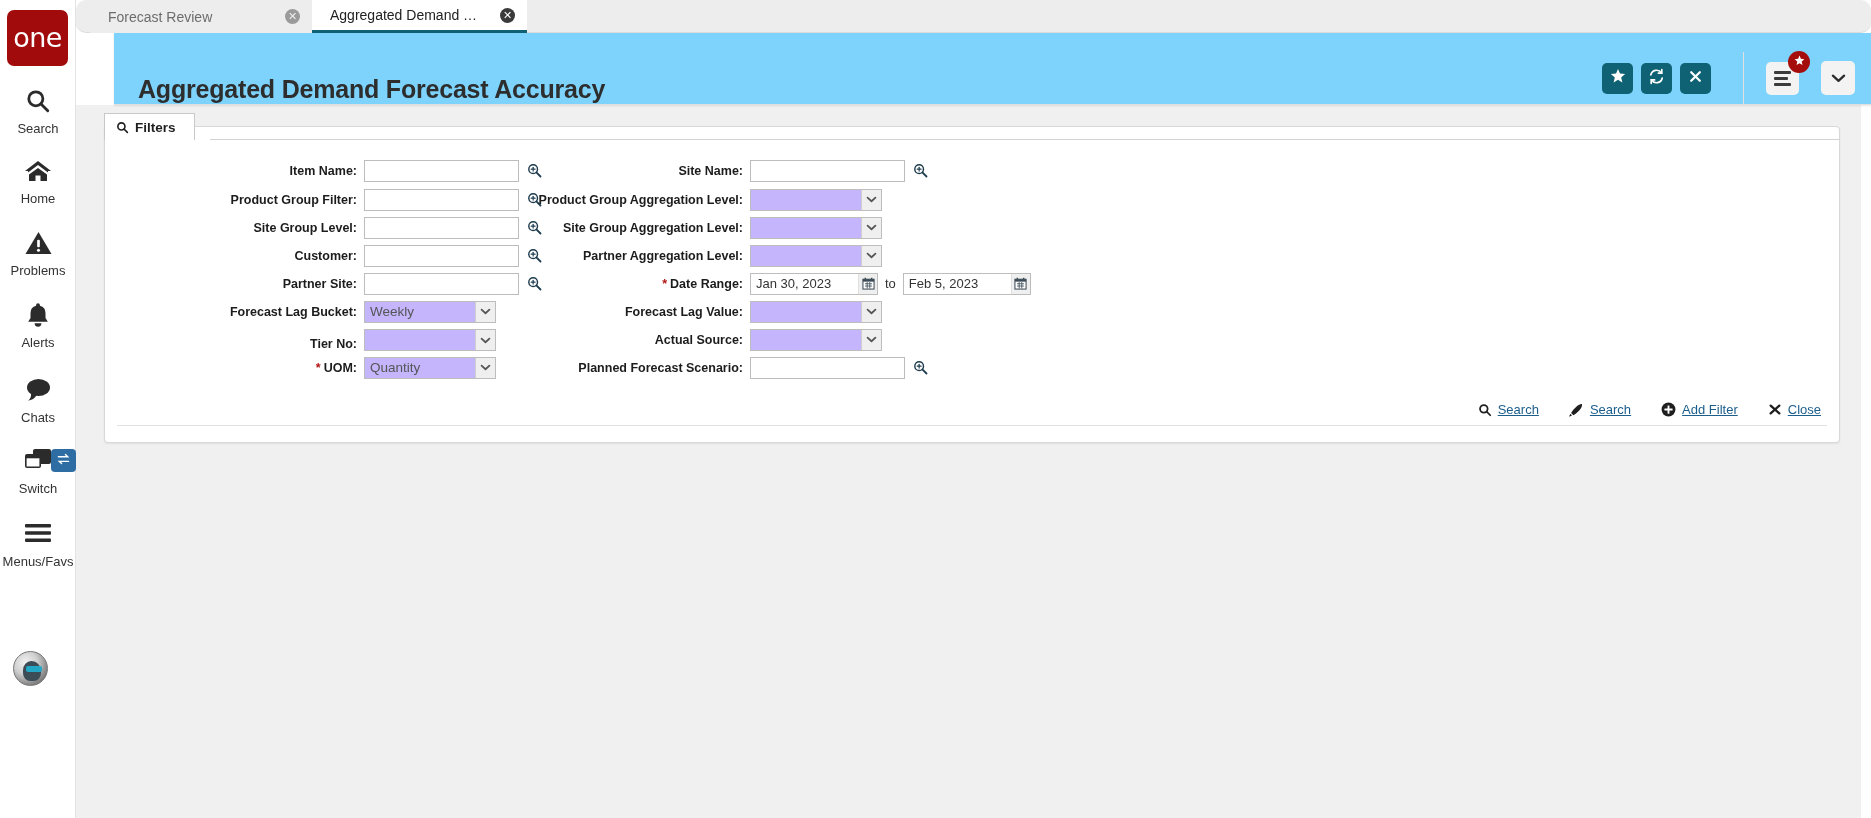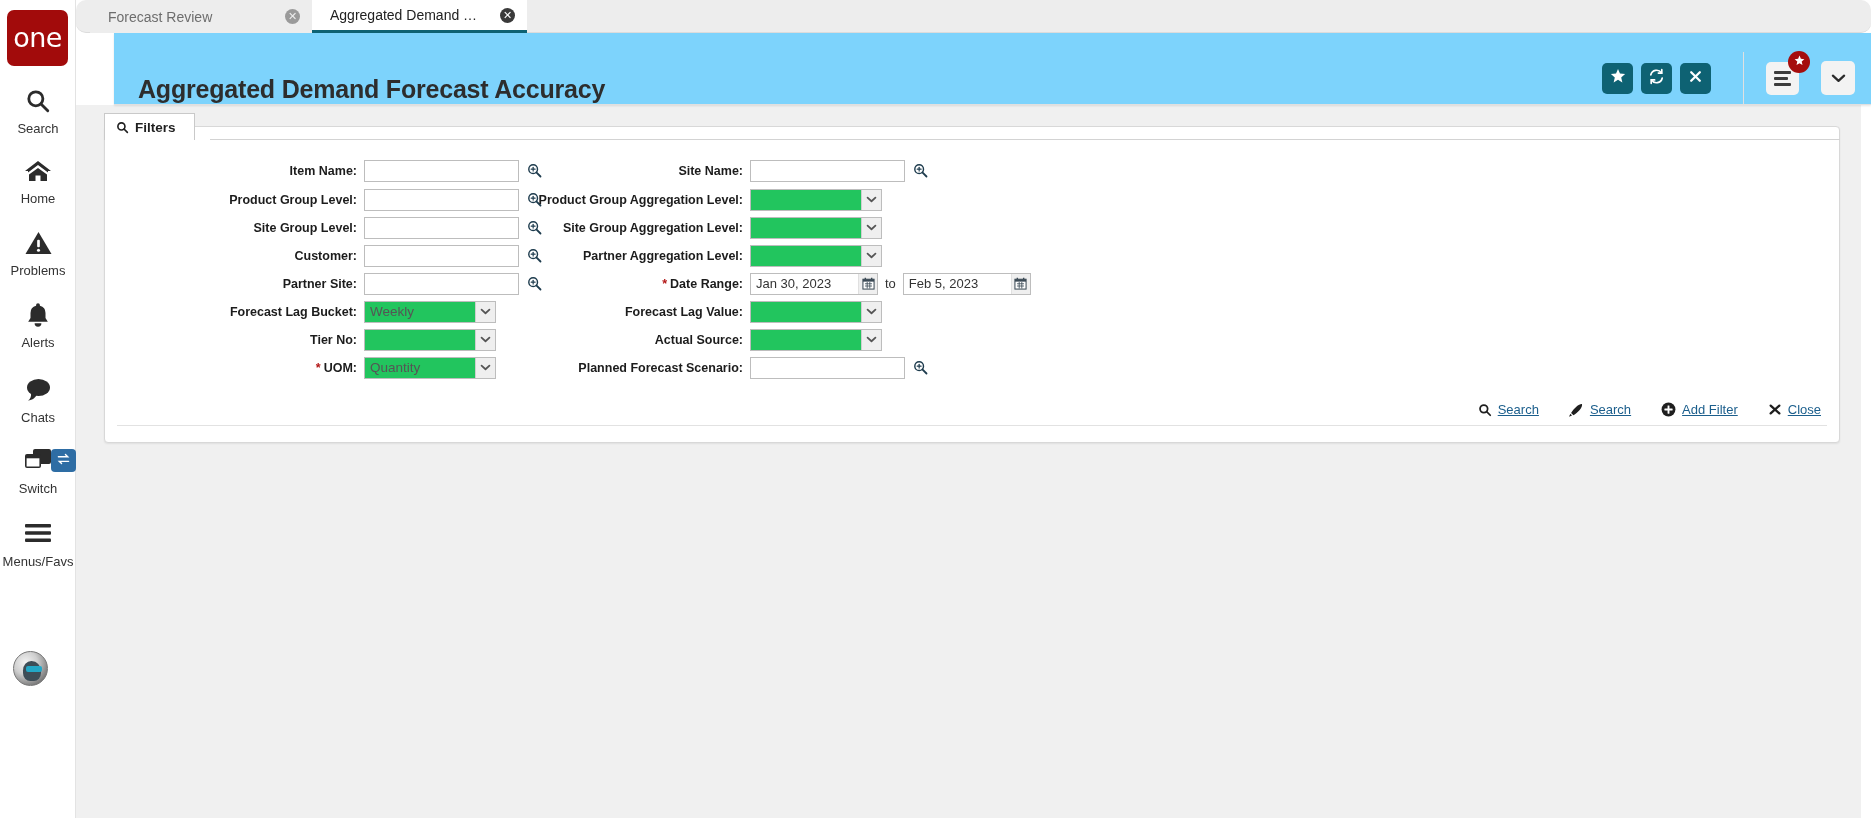--- a/index.html
+++ b/index.html
@@ -270,21 +270,21 @@
     background: #fff;
     font-size: 13px;
     color: #333;
     padding: 0 5px;
     font-family: "Liberation Sans", sans-serif;
     outline: none;
   }
   .fselect {
     height: 22px;
     border: 1px solid #bdbdbd;
-    background: #22c55e;
+    background: #c4b5fd;
     font-size: 13.5px;
     color: #555;
     display: flex; align-items: center;
     padding-left: 5px;
     position: relative;
     cursor: pointer;
   }
   .fselect .arrowbox {
     position: absolute; right: 0; top: 0;
     width: 20px; height: 20px;
@@ -520,21 +520,21 @@
           <svg width="15" height="15" viewBox="0 0 20 20" fill="none" stroke="#1d3b4d" stroke-width="1.9">
             <circle cx="8.2" cy="8.2" r="5.8"></circle>
               <line x1="12.5" y1="12.5" x2="18" y2="18" stroke-linecap="round" stroke-width="2.4"></line>
             <line x1="5.6" y1="8.2" x2="10.8" y2="8.2" stroke-linecap="round" stroke-width="1.5"></line>
             <line x1="8.2" y1="5.6" x2="8.2" y2="10.8" stroke-linecap="round" stroke-width="1.5"></line>
           </svg>
         </span>
       </div>
 
       <div class="frow" style="left:0; top:35px;">
-        <div class="flabel" style="width:252px;">Product Group Level:</div>
+        <div class="flabel" style="width:252px;">Product Group Filter:</div>
         <input class="ftext" style="width: 155px; margin-left: 7px;" placeholder="">
         <span class="zoom-ico">
           <svg width="15" height="15" viewBox="0 0 20 20" fill="none" stroke="#1d3b4d" stroke-width="1.9">
             <circle cx="8.2" cy="8.2" r="5.8"></circle>
               <line x1="12.5" y1="12.5" x2="18" y2="18" stroke-linecap="round" stroke-width="2.4"></line>
             <line x1="5.6" y1="8.2" x2="10.8" y2="8.2" stroke-linecap="round" stroke-width="1.5"></line>
             <line x1="8.2" y1="5.6" x2="8.2" y2="10.8" stroke-linecap="round" stroke-width="1.5"></line>
           </svg>
         </span>
       </div>
@@ -583,21 +583,21 @@
         <div class="fselect" style="width:132px; margin-left:7px;">
           <span>Weekly</span>
           <span class="arrowbox">
             <svg width="11" height="7" viewBox="0 0 12 8" fill="none" stroke="#555" stroke-width="2" stroke-linecap="round" stroke-linejoin="round">
                 <polyline points="1.5,1.8 6,6 10.5,1.8"></polyline>
               </svg>
           </span>
         </div>
       </div>
 
-      <div class="frow" style="left:0; top:175px;">
+      <div class="frow" style="left:0; top:175px;align-items:flex-end;">
         <div class="flabel" style="width:252px;">Tier No:</div>
         <div class="fselect" style="width:132px; margin-left:7px;">
           <span></span>
           <span class="arrowbox">
             <svg width="11" height="7" viewBox="0 0 12 8" fill="none" stroke="#555" stroke-width="2" stroke-linecap="round" stroke-linejoin="round">
                 <polyline points="1.5,1.8 6,6 10.5,1.8"></polyline>
               </svg>
           </span>
         </div>
       </div>

